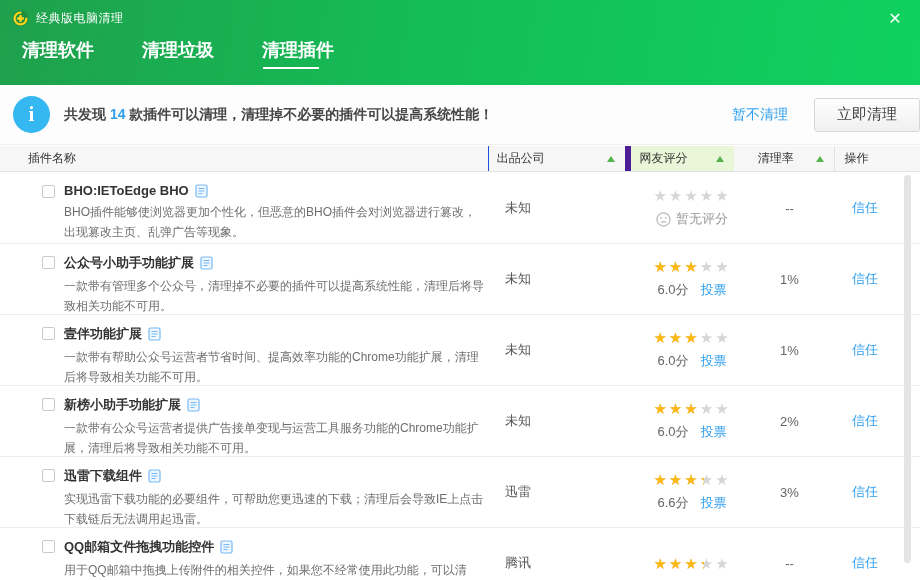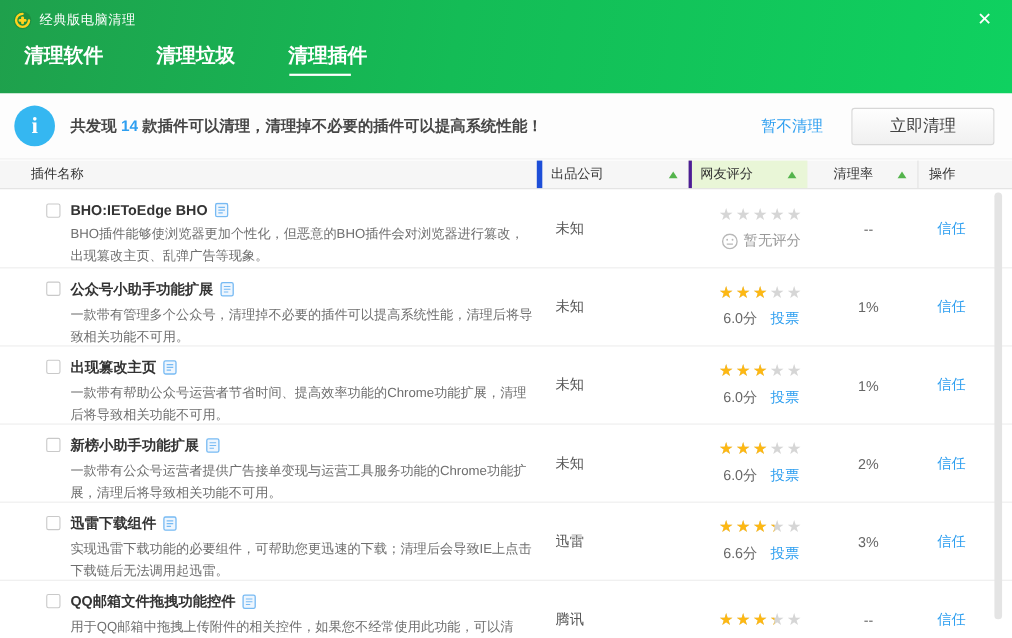--- a/index.html
+++ b/index.html
@@ -24,35 +24,35 @@
   .infobar { position:absolute; top:85px; left:0; width:920px; height:60px;
              background:#fdfdfd; border-bottom:1px solid #efefef;
              display:flex; align-items:center; }
   .info-icon { width:37px; height:37px; border-radius:50%; background:#35b7f1;
                margin-left:13px; flex:0 0 auto; display:flex; align-items:center;
                justify-content:center; color:#fff; font-size:21px; font-weight:bold;
                font-family:"Liberation Serif", serif; }
   .info-text { margin-left:14px; font-size:14px; font-weight:bold; color:#464646; flex:1; }
   .info-count { color:#2e9ff0; }
   .skip-link { font-size:14px; color:#2e9ff0; margin-right:26px; cursor:pointer; }
-  .clean-btn { width:130px; height:34px; margin-right:16px; cursor:pointer;
+  .clean-btn { width:106px; height:34px; cursor:pointer;
                background:linear-gradient(#fefefe,#f0f0f0); border:1px solid #d7d7d7;
                border-radius:3px; font-size:15px; color:#444;
                font-family:"Liberation Sans", sans-serif; }
 
   
   .thead { position:absolute; top:146px; left:0; width:920px; height:26px;
            background:#f6f6f6; border-bottom:1px solid #e3e3e3;
            display:flex; font-size:12px; color:#333; }
   .th { display:flex; align-items:center; height:100%; }
   .th-name   { width:497px; padding-left:28px; }
-  .th-publisher { width:140px; padding:0 10px 0 8px; border-left:5px solid #1d4ed8;
+  .th-publisher { width:140px; padding:0 10px 0 8px; border-left:1px solid #1d4ed8;
                   justify-content:space-between; cursor:pointer; }
   .th-rating { width:110px; padding:0 10px 0 8px; background:#e9f6d7;
-               border-left:3px solid #4c1d95; justify-content:space-between; cursor:pointer; }
+               border-left:6px solid #4c1d95; justify-content:space-between; cursor:pointer; }
   .th-rate   { width:85px; padding:0 10px 0 8px; justify-content:space-between; cursor:pointer;margin-left:16px; }
   .th-action { width:88px; padding-left:10px; border-left:1px solid #e2e2e2; }
   .arrow-up { width:0; height:0; border-left:4px solid transparent;
               border-right:4px solid transparent; border-bottom:6px solid #54b44c; }
 
   
   .tbody { position:absolute; top:173px; left:0; width:920px; bottom:0; overflow:hidden; }
   .row { display:flex; height:71px; border-bottom:1px solid #ededed; }
   .col-name { width:497px; padding:10px 10px 0 42px; display:flex; }
   .checkbox { width:13px; height:13px; margin-top:2px; flex:0 0 auto;
@@ -212,21 +212,21 @@
         <div class="col-rate">1%</div>
         <div class="col-action">
           <a class="trust">信任</a>
         </div>
       </div>
       <div class="row">
         <div class="col-name">
           <span class="checkbox"></span>
           <div class="name-block">
             <div class="name-line">
-              <span class="plugin-name">出现篡改主页</span>
+              <span class="plugin-name">壹伴功能扩展</span>
               <span class="note-icon">
                 <svg width="13" height="14" viewBox="0 0 13 14">
                   <rect x="1" y="1" width="11" height="12" rx="1.5" fill="#eef6fe" stroke="#77baf3" stroke-width="1.2"></rect>
                   <line x1="3.5" y1="4.5" x2="9.5" y2="4.5" stroke="#77baf3" stroke-width="1"></line>
                   <line x1="3.5" y1="7" x2="9.5" y2="7" stroke="#77baf3" stroke-width="1"></line>
                   <line x1="3.5" y1="9.5" x2="7.5" y2="9.5" stroke="#77baf3" stroke-width="1"></line>
                 </svg>
               </span>
             </div>
             <div class="desc">一款带有帮助公众号运营者节省时间、提高效率功能的Chrome功能扩展，清理后将导致相关功能不可用。</div>

